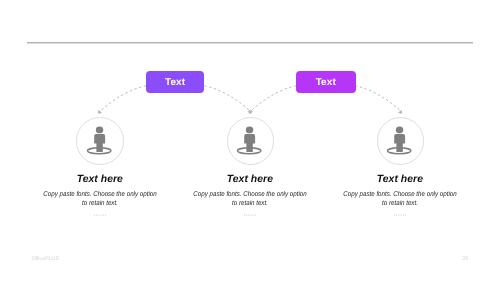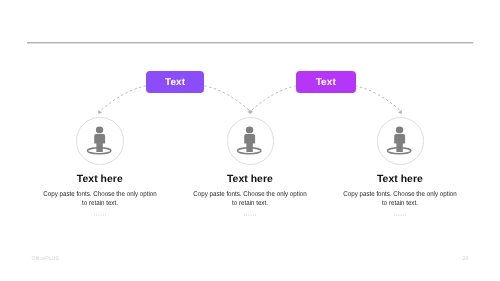--- a/index.html
+++ b/index.html
@@ -8,21 +8,21 @@
        font-family:"Liberation Sans",sans-serif;
        -webkit-font-smoothing:antialiased;text-rendering:geometricPrecision;}
   .slide{position:relative;width:400px;height:281px;background:#fff;}
   .topline{position:absolute;left:27.1px;top:41px;width:445.5px;height:3px;}
   .svglayer{position:absolute;left:0;top:0;width:500px;height:281px;pointer-events:none;}
   .chip{position:absolute;height:22.3px;border-radius:4px;display:flex;align-items:center;
         justify-content:center;color:#fff;font-weight:bold;font-size:10px;letter-spacing:.1px;}
   .circle{position:absolute;width:47.5px;height:47.5px;border-radius:50%;
           border:1px solid #dedede;box-sizing:border-box;}
   .picon{position:absolute;width:32px;height:32px;overflow:visible;}
-  .col{position:absolute;width:140px;text-align:center;}
+  .col{position:absolute;width:140px;text-align:center;font-style:italic;}
   .h{font-size:10.4px;font-weight:bold;color:#111111;letter-spacing:0.05px;}
   .p{font-size:6.9px;color:#1f1f1f;line-height:8.55px;margin-top:5.8px;display:block;}
   .pl{display:block;white-space:nowrap;transform:scaleX(0.9);transform-origin:50% 50%;}
   .dots{display:block;margin:4.4px auto 0;}
   .foot{position:absolute;font-size:5.3px;color:#d4d4d4;letter-spacing:0px;}
 </style>
 </head>
 <body>
 
 <div class="slide">

